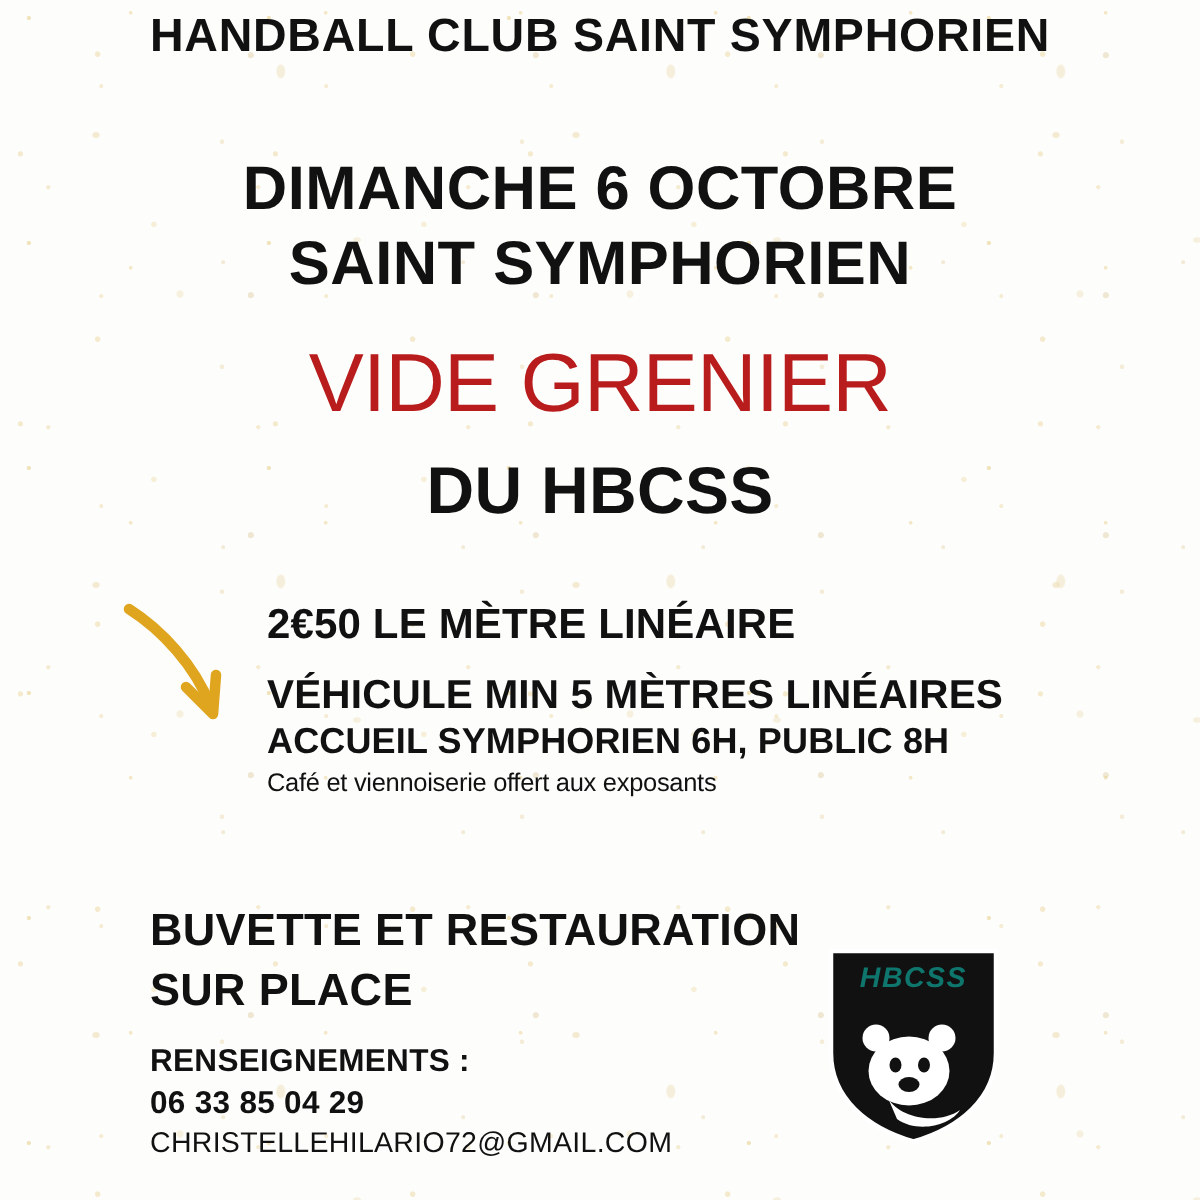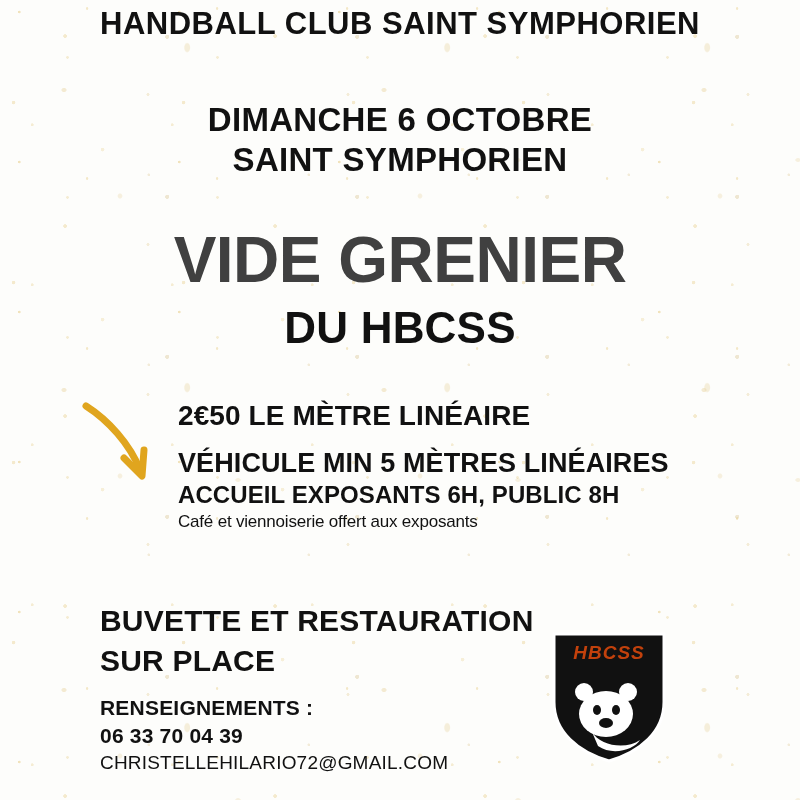--- a/index.html
+++ b/index.html
@@ -68,33 +68,33 @@
     text-align: center;
     font-size: 31px;
     font-weight: bold;
     letter-spacing: 0.5px;
   }
   #event-date {
     top: 100px;
     left: 0;
     width: 800px;
     text-align: center;
-    font-size: 33px;
+    font-size: 41px;
     font-weight: bold;
     line-height: 1.22;
     letter-spacing: 0.3px;
   }
   #main-title {
     top: 228px;
     left: 0;
     width: 800px;
     text-align: center;
-    font-size: 64px;
-    font-weight: bold;
-    color: #404040;
+    font-size: 55px;
+    font-weight: normal;
+    color: #b91c1c;
     letter-spacing: -0.5px;
     line-height: 1;
   }
   #sub-title {
     top: 303px;
     left: 0;
     width: 800px;
     text-align: center;
     font-size: 44px;
     font-weight: bold;
@@ -171,21 +171,21 @@
     left: 548px;
     width: 122px;
     height: 138px;
   }
   .logo-letters {
     position: absolute;
     top: 14px;
     left: 0;
     width: 122px;
     text-align: center;
-    color: #c2410c;
+    color: #0f766e;
     font-size: 19px;
     font-weight: bold;
     letter-spacing: 1px;
     font-style: italic;
   }
 </style>
 </head>
 <body>
 
 <div class="poster">
@@ -208,32 +208,32 @@
 
     <svg id="arrow-icon" viewBox="0 0 100 90">
       <path d="M8 6 C 30 20, 52 44, 62 70" fill="none" stroke="#E0A51E" stroke-width="7" stroke-linecap="round"></path>
       <path d="M46 58 L 64 76 L 66 50" fill="none" stroke="#E0A51E" stroke-width="7" stroke-linecap="round" stroke-linejoin="round"></path>
     </svg>
 
     <div class="txt" id="price-line">2€50 LE MÈTRE LINÉAIRE</div>
 
     <div class="txt" id="vehicle-line">VÉHICULE MIN 5 MÈTRES LINÉAIRES</div>
 
-    <div class="txt" id="hours-line">ACCUEIL EXPOSANTS 6H, PUBLIC 8H</div>
+    <div class="txt" id="hours-line">ACCUEIL SYMPHORIEN 6H, PUBLIC 8H</div>
 
     <div class="txt" id="coffee-line">Café et viennoiserie offert aux exposants</div>
 
     <div class="txt" id="refreshments">
       <div>BUVETTE ET RESTAURATION</div>
       <div>SUR PLACE</div>
     </div>
 
     <div class="txt" id="info-label">RENSEIGNEMENTS :</div>
 
-    <div class="txt" id="phone">06 33 70 04 39</div>
+    <div class="txt" id="phone">06 33 85 04 29</div>
 
     <div class="txt" id="email">CHRISTELLEHILARIO72@GMAIL.COM</div>
 
     <div id="club-logo">
       <svg viewBox="0 0 122 138" width="122" height="138">
         <path d="M6 6 L116 6 L116 74 C116 104, 92 124, 61 133 C30 124, 6 104, 6 74 Z" fill="#111111" stroke="#ffffff" stroke-width="3"></path>
 
         <g fill="#ffffff">
           <ellipse cx="58" cy="86" rx="27" ry="23"></ellipse>
           <ellipse cx="36" cy="64" rx="9" ry="9"></ellipse>

